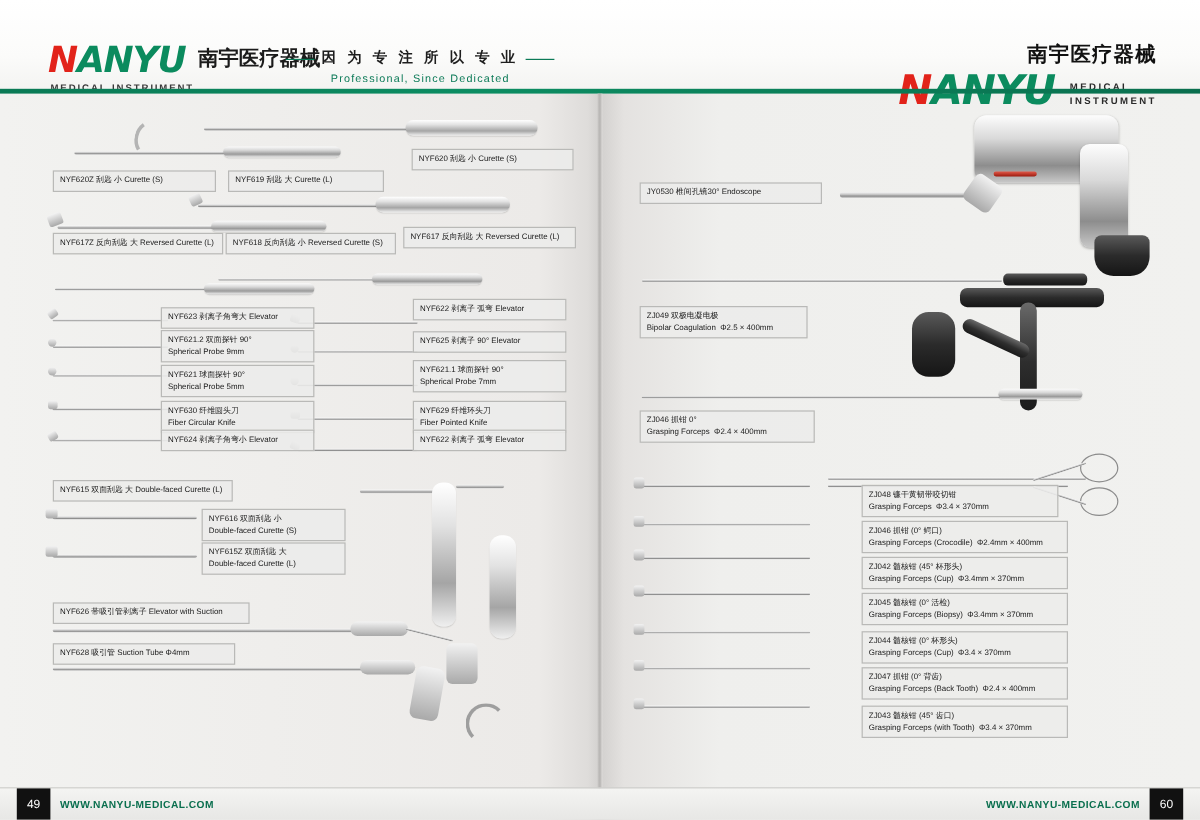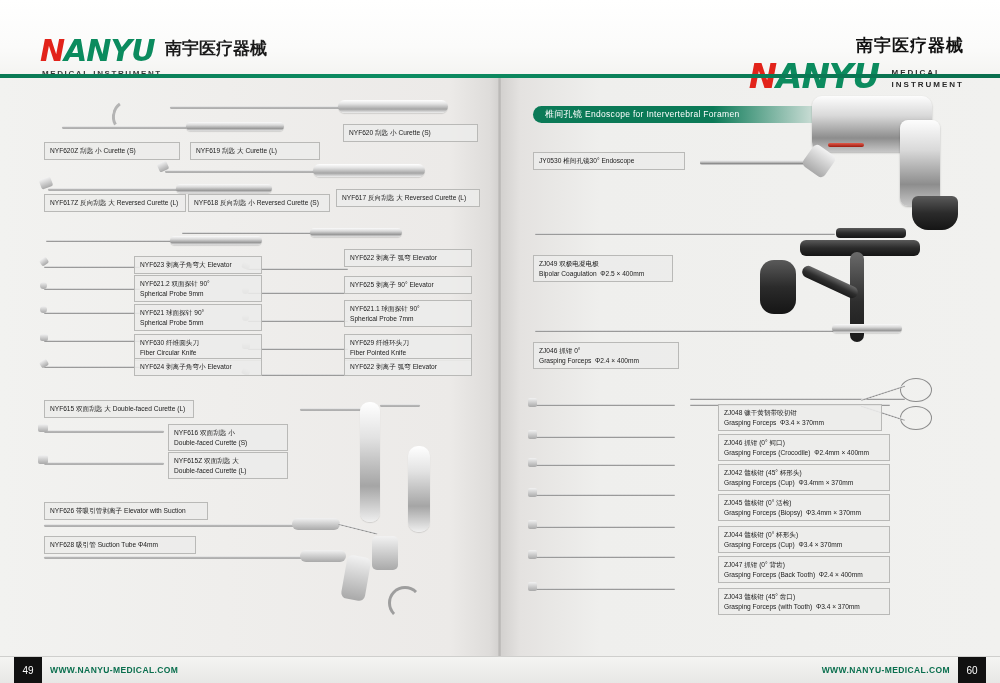--- a/index.html
+++ b/index.html
@@ -154,20 +154,24 @@
 <div class="page">
 
   <div class="header">
 
     <div class="logo-left">
       <span class="nanyu-word"><span class="n1">N</span><span>ANYU</span></span>
       <span class="cn-name">南宇医疗器械</span>
       <span class="en-name">MEDICAL INSTRUMENT</span>
     </div>
 
+    <div class="slogan">
+      <div class="cn">因 为 专 注  所 以 专 业</div>
+      <div class="en">Professional, Since Dedicated</div>
+    </div>
 
     <div class="logo-right">
       <div style="font-size:17px;font-weight:bold;color:#111;letter-spacing:1px;">南宇医疗器械</div>
       <div style="margin-top:2px;">
         <span class="nanyu-word"><span class="n1">N</span>ANYU</span>
         <span class="rt-sub">
           <span>MEDICAL</span><br>
           <span>INSTRUMENT</span>
         </span>
       </div>
@@ -338,24 +342,20 @@
   <div class="lbl" style="left:44px;top:502px;width:164px;">
     <span class="cn">NYF626 带吸引管剥离子</span>
     <span class="en">Elevator with Suction</span>
   </div>
   <div class="lbl" style="left:44px;top:536px;width:152px;">
     <span class="cn">NYF628 吸引管</span>
     <span class="en">Suction Tube</span>
     <span class="en">Φ4mm</span>
   </div>
 
-  <div class="sec-title">
-    <span class="cn">椎间孔镜</span>
-    <span class="en">Endoscope for Intervertebral Foramen</span>
-  </div>
 
   <div>
     <div class="shaft" style="left:700px;top:160px;width:120px;height:5px;"></div>
     <div class="scope-body" style="left:812px;top:96px;width:120px;height:56px;border-radius:10px;"></div>
     <div class="scope-body" style="left:900px;top:120px;width:40px;height:86px;border-radius:8px;"></div>
     <div class="redband" style="left:828px;top:143px;width:36px;"></div>
     <div class="tip" style="left:806px;top:148px;width:26px;height:26px;border-radius:5px;transform:rotate(35deg);"></div>
     <div class="blk" style="left:912px;top:196px;width:46px;height:34px;border-radius:6px 6px 16px 16px;"></div>
   </div>
 

